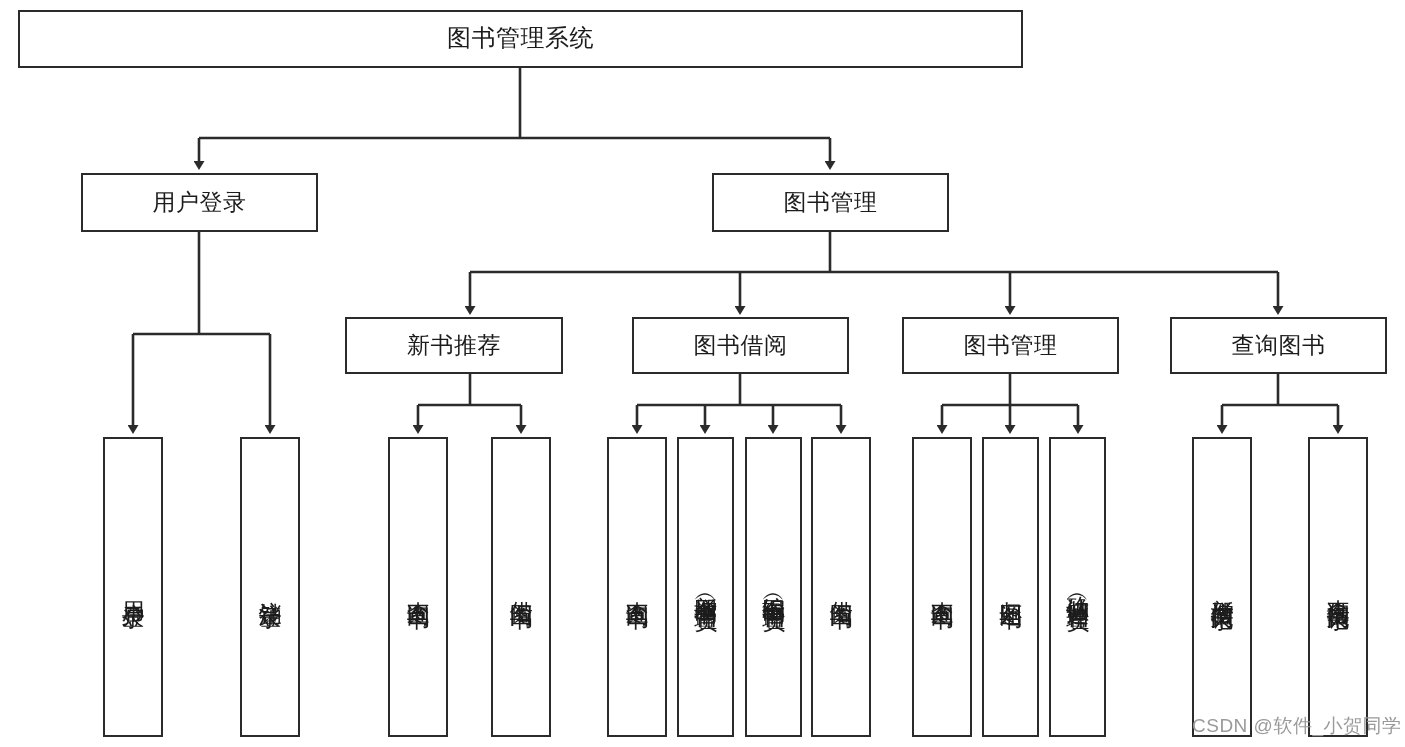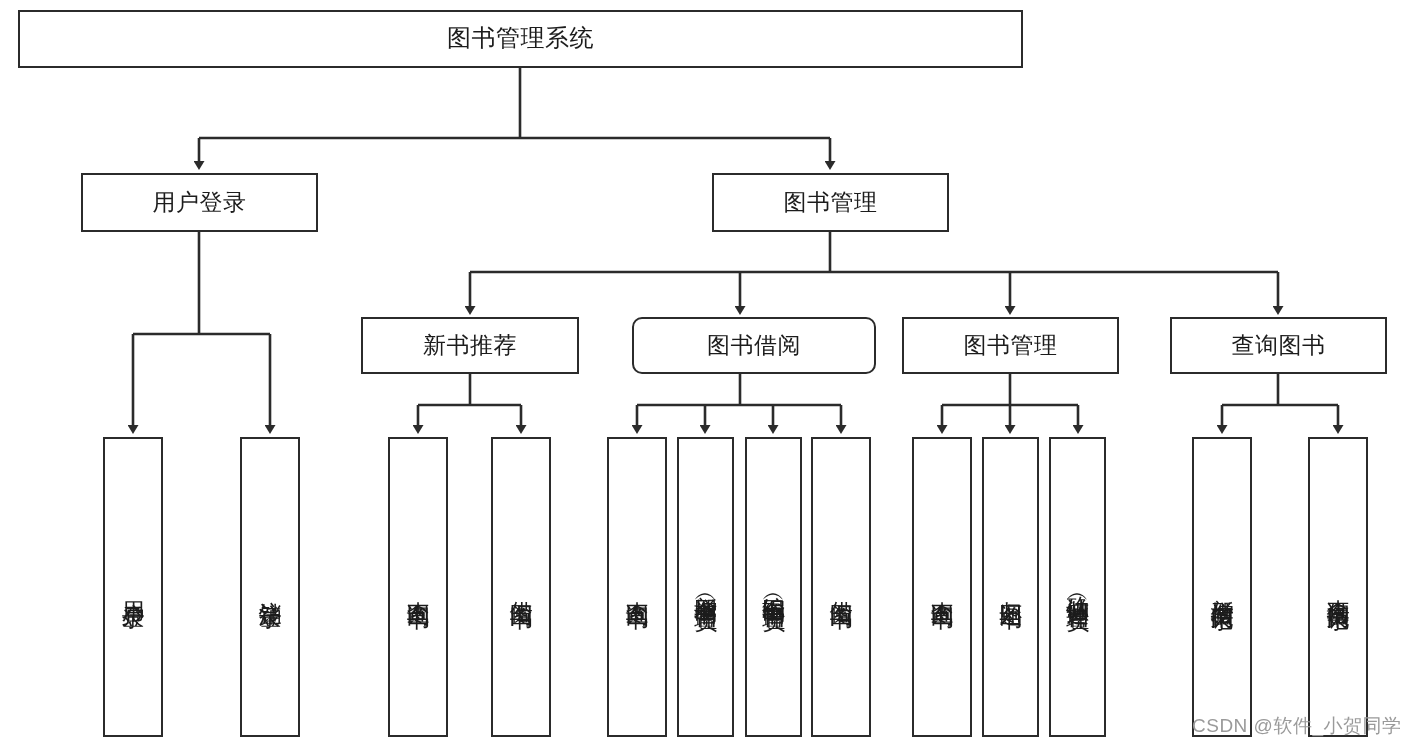--- a/index.html
+++ b/index.html
@@ -125,24 +125,24 @@
     <span>图书管理系统</span>
   </div>
 
   <div class="node horiz" style="left:81px; top:173px; width:237px; height:59px;">
     <span>用户登录</span>
   </div>
   <div class="node horiz" style="left:712px; top:173px; width:237px; height:59px;">
     <span>图书管理</span>
   </div>
 
-  <div class="node horiz" style="left:361px; top:317px; width:218px; height:57px;">
+  <div class="node horiz" style="left:345px; top:317px; width:218px; height:57px;">
     <span>新书推荐</span>
   </div>
-  <div class="node horiz" style="left:632px; top:317px; width:244px; height:57px;border-radius:10px;">
+  <div class="node horiz" style="left:632px; top:317px; width:217px; height:57px;">
     <span>图书借阅</span>
   </div>
   <div class="node horiz" style="left:902px; top:317px; width:217px; height:57px;">
     <span>图书管理</span>
   </div>
   <div class="node horiz" style="left:1170px; top:317px; width:217px; height:57px;">
     <span>查询图书</span>
   </div>
 
   <div class="node vert" style="left:103px; top:437px; width:60px; height:300px;">

